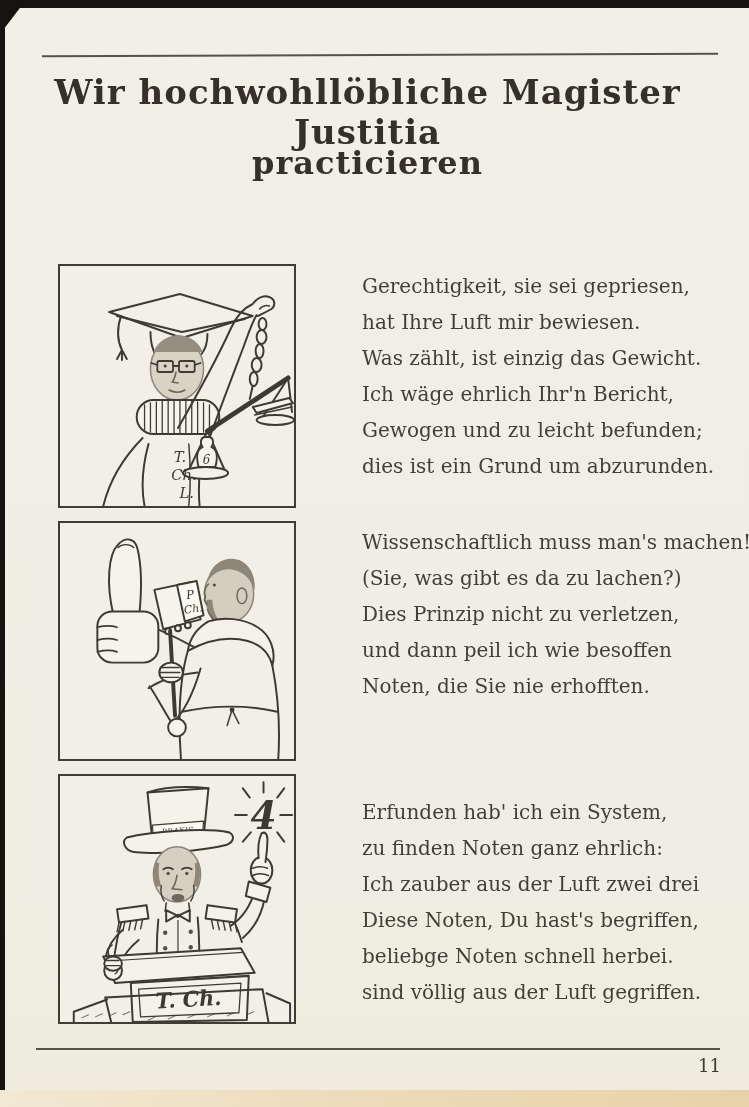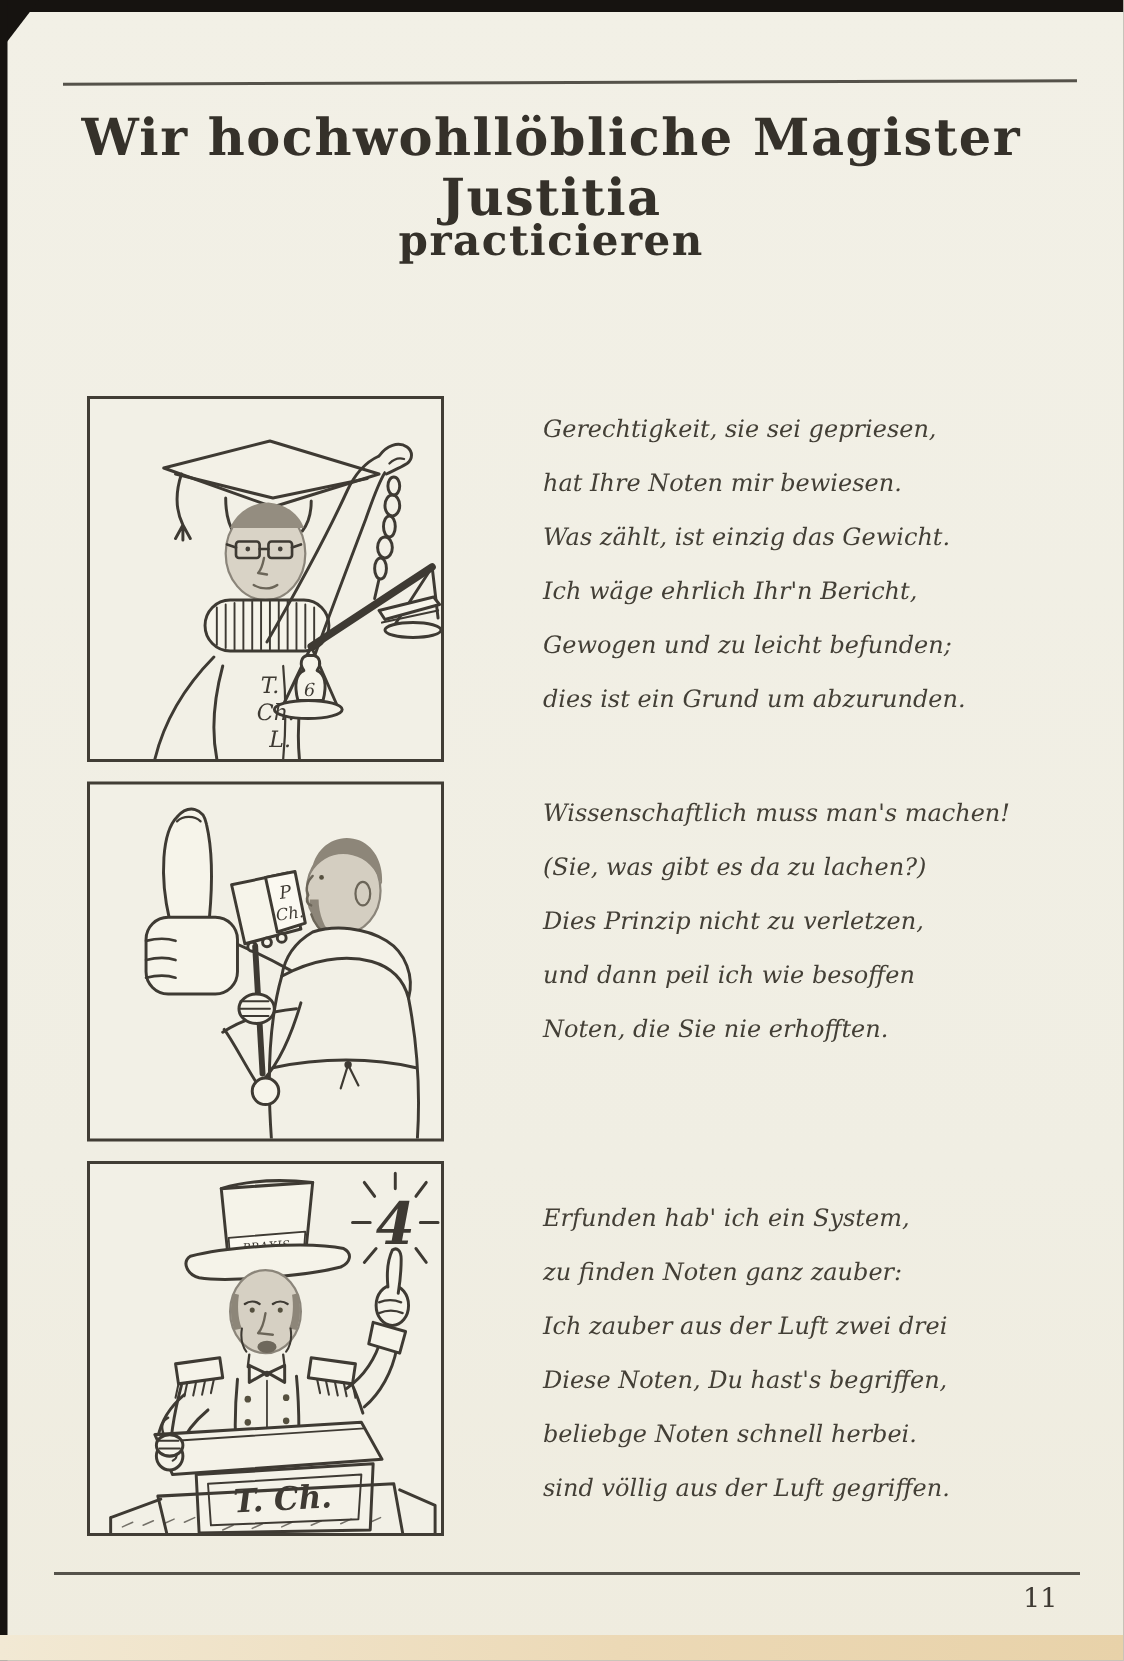--- a/index.html
+++ b/index.html
@@ -22,41 +22,41 @@
     background:linear-gradient(to right,#f2e9d4 0%,#ecd9b6 55%,#e8d2a9 100%);}
   .rule{position:absolute;height:2px;background:#55524a;}
   .rule-top{left:42px;top:54px;width:676px;transform:rotate(-0.2deg);}
   .rule-bottom{left:36px;top:1048px;width:684px;}
 
   
   .title-line{position:absolute;left:0;right:14px;text-align:center;
     font-weight:bold;color:#35312a;letter-spacing:1px;
     font-family:"DejaVu Serif", serif;}
   .title-1{top:72px;font-size:34px;}
-  .title-2{top:144px;font-size:28px;}
+  .title-2{top:144px;font-size:32px;}
 
   
   .panel{position:absolute;left:58px;width:238px;border:2px solid #413d35;
     background:#f2f0e6;box-sizing:border-box;}
   .panel-1{top:264px;height:244px;}
   .panel-2{top:521px;height:240px;}
   .panel-3{top:774px;height:250px;}
   .panel svg{display:block;width:100%;height:100%;}
   .sk{stroke:#3e3a33;stroke-width:2;fill:none;stroke-linecap:round;stroke-linejoin:round;}
   .svg-label{font-family:"DejaVu Serif", serif;font-style:italic;fill:#3e3a33;stroke:none;}
 
   
   .stanza{position:absolute;left:362px;width:380px;}
   .stanza-1{top:268px;}
   .stanza-2{top:524px;}
   .stanza-3{top:794px;}
-  .vline{font-style:italic;font-size:16px;line-height:36px;white-space:nowrap;
+  .vline{font-size:20px;line-height:36px;white-space:nowrap;
     color:#433f36;font-family:"DejaVu Serif", serif;}
 
-  .page-number{position:absolute;left:682px;top:1055px;font-size:18px;
+  .page-number{position:absolute;left:698px;top:1055px;font-size:18px;
     color:#3e3a33;font-family:"DejaVu Serif", serif;}
 </style>
 </head>
 <body>
 
 <div class="page">
 
   <div class="edge-top"></div>
   <div class="corner-wedge"></div>
   <div class="edge-left"></div>
@@ -258,36 +258,36 @@
           <path d="M46,216 L206,208 L212,240 M46,216 L52,240"></path>
           <path d="M14,230 L48,218 M14,230 L14,240 M210,212 L234,222 L234,240"></path>
           <path d="M22,236 l7,-3 M36,235 l7,-3 M50,234 l7,-3 M64,233 l7,-3 M90,238 l7,-3 M110,237 l7,-3 M130,236 l7,-3 M150,235 l7,-3 M170,234 l7,-3 M190,233 l7,-3" stroke-width="1" opacity="0.7"></path>
         </g>
       </g>
     </svg>
   </figure>
 
   <div class="stanza stanza-1">
     <div class="vline">Gerechtigkeit, sie sei gepriesen,</div>
-    <div class="vline">hat Ihre Noten mir bewiesen.</div>
+    <div class="vline">hat Ihre Luft mir bewiesen.</div>
     <div class="vline">Was zählt, ist einzig das Gewicht.</div>
     <div class="vline">Ich wäge ehrlich Ihr'n Bericht,</div>
     <div class="vline">Gewogen und zu leicht befunden;</div>
     <div class="vline">dies ist ein Grund um abzurunden.</div>
   </div>
   <div class="stanza stanza-2">
     <div class="vline">Wissenschaftlich muss man's machen!</div>
     <div class="vline">(Sie, was gibt es da zu lachen?)</div>
     <div class="vline">Dies Prinzip nicht zu verletzen,</div>
     <div class="vline">und dann peil ich wie besoffen</div>
     <div class="vline">Noten, die Sie nie erhofften.</div>
   </div>
   <div class="stanza stanza-3">
     <div class="vline">Erfunden hab' ich ein System,</div>
-    <div class="vline">zu finden Noten ganz zauber:</div>
+    <div class="vline">zu finden Noten ganz ehrlich:</div>
     <div class="vline">Ich zauber aus der Luft zwei drei</div>
     <div class="vline">Diese Noten, Du hast's begriffen,</div>
     <div class="vline">beliebge Noten schnell herbei.</div>
     <div class="vline">sind völlig aus der Luft gegriffen.</div>
   </div>
 
   <div class="rule rule-bottom"></div>
   <div class="page-number">11</div>
   <div class="bottom-strip"></div>
 

